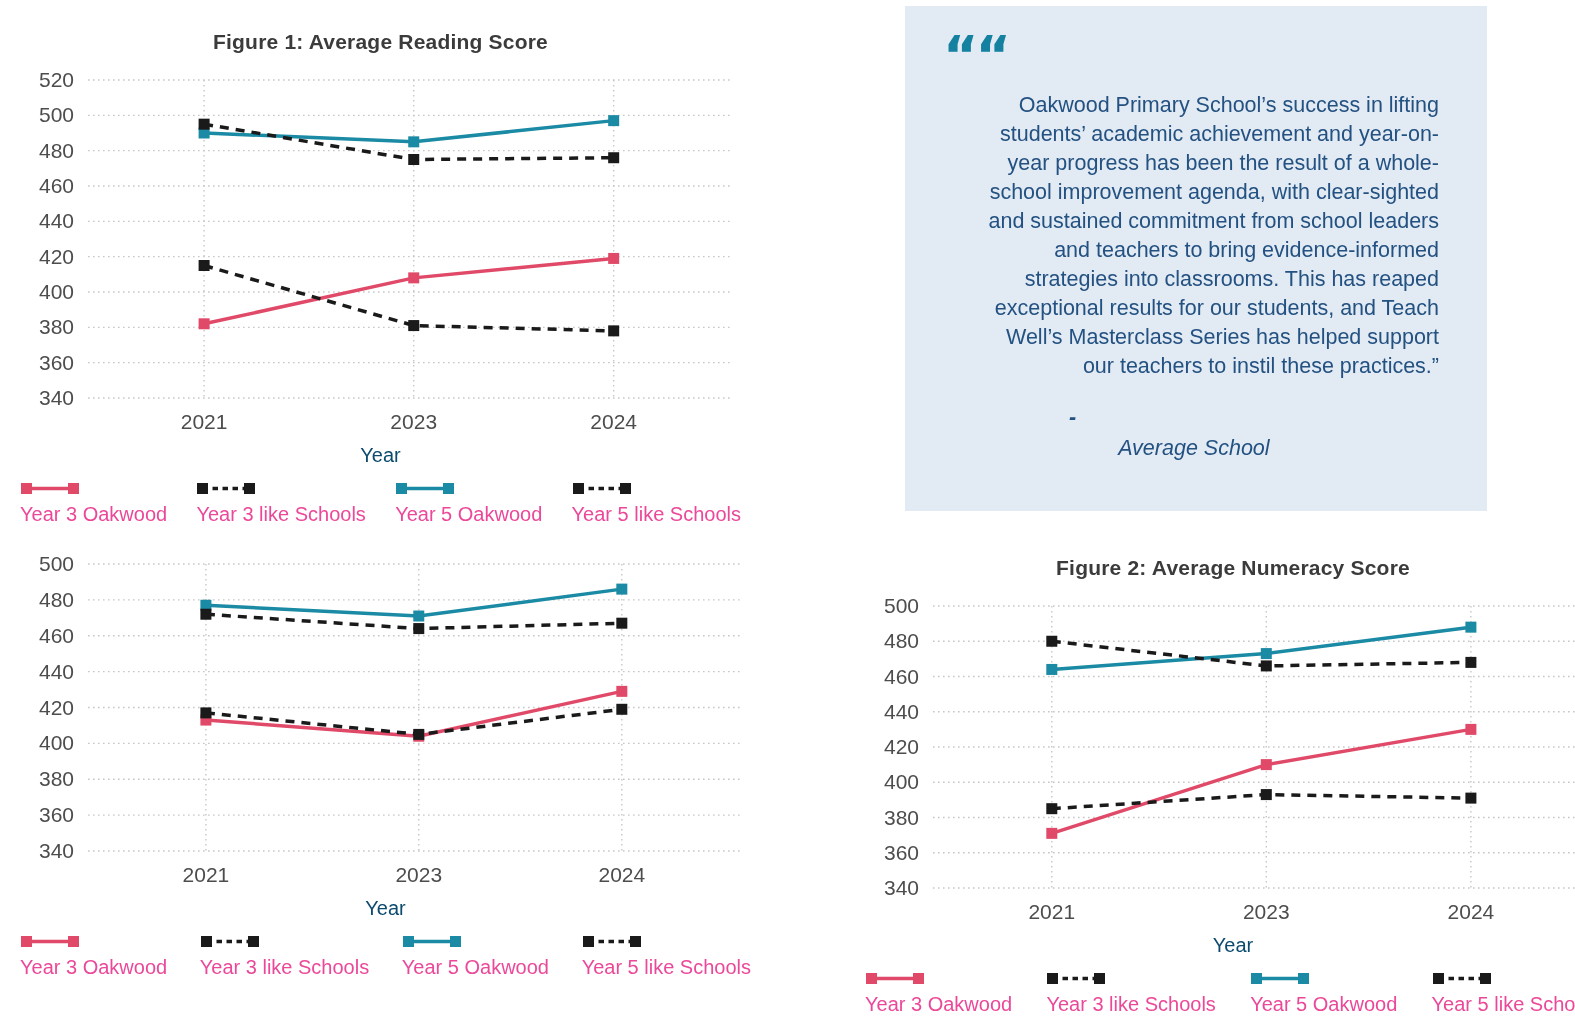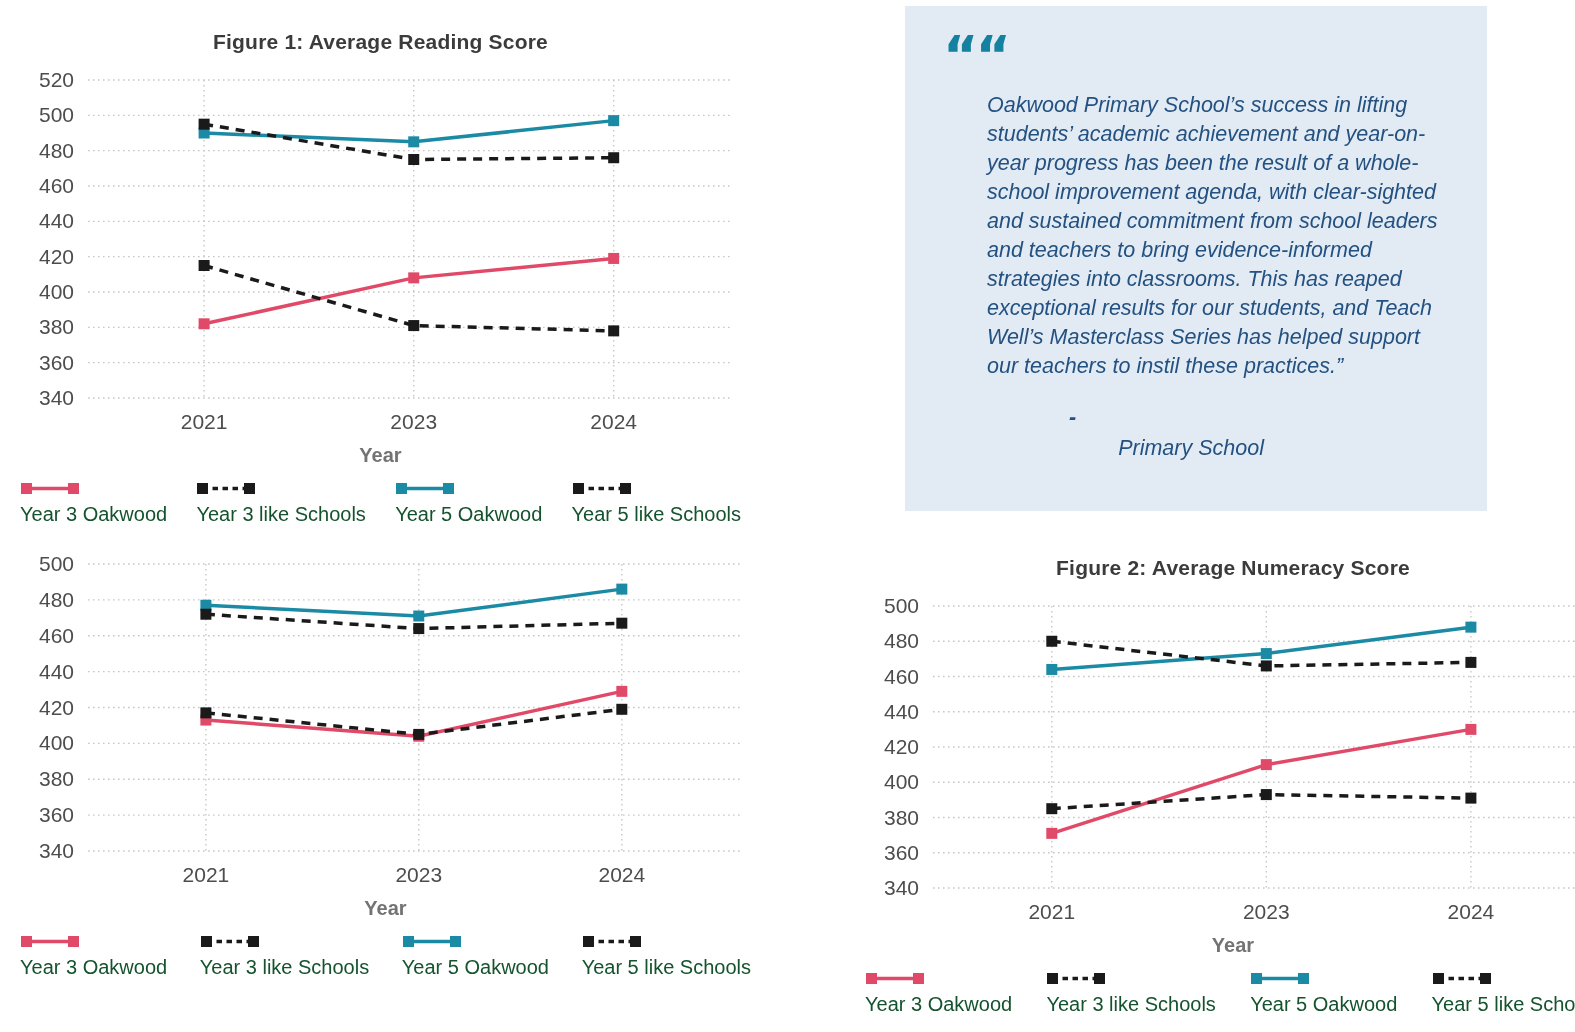--- a/index.html
+++ b/index.html
@@ -9,32 +9,32 @@
   .chart-block{position:absolute;}
   #fig1{left:8px;top:30px;width:745px;}
   #fig3{left:8px;top:548px;width:755px;}
   #fig2{left:853px;top:556px;width:760px;}
 
   .chart-title{margin:0 0 10px 0;text-align:center;font-size:21px;font-weight:bold;
                color:#3b3b3b;letter-spacing:.2px;}
   svg{display:block;}
   .grid{stroke:#c7c7c7;stroke-width:1.4;stroke-dasharray:1.6 3.4;fill:none;}
   .ytick,.xtick{font-size:21px;fill:#4d4d4d;}
-  .xlabel{text-align:center;font-size:20px;font-weight:bold;color:#737373;margin-top:2px;}
+  .xlabel{text-align:center;font-size:20px;font-weight:normal;color:#0c4a6e;margin-top:2px;}
 
   .legend{display:flex;justify-content:space-between;margin-top:14px;padding:0 12px;}
   .legend-item{display:flex;flex-direction:column;align-items:flex-start;}
-  .legend-label{font-size:20px;color:#14532d;margin-top:7px;white-space:nowrap;}
+  .legend-label{font-size:20px;color:#ec4899;margin-top:7px;white-space:nowrap;}
 
   .quote-block{position:absolute;left:905px;top:6px;width:582px;height:505px;
                box-sizing:border-box;padding:26px 40px 0 38px;}
   .quote-icon{font-size:54px;line-height:.9;font-weight:bold;letter-spacing:-3px;
               font-family:"DejaVu Sans",sans-serif;}
-  .quote-text{margin:10px 0 0 44px;width:452px;font-size:21.5px;font-style:italic;
-              line-height:1.35;}
+  .quote-text{margin:10px 0 0 44px;width:452px;font-size:21.5px;
+              line-height:1.35;text-align:right;}
   .attribution{display:flex;gap:42px;margin:24px 0 0 126px;font-size:21.5px;
                font-style:italic;}
   .attr-text{text-align:right;line-height:1.35;}
   .dash{font-weight:bold;}
 </style>
 </head>
 <body>
 
 <div class="page">
 
@@ -121,21 +121,21 @@
       </div>
   </section>
 
   <aside class="quote-block" style="background: rgb(226, 234, 243);">
     <div class="quote-icon" style="color: rgb(21, 129, 160);">““</div>
     <p class="quote-text" style="color: rgb(35, 81, 129);">Oakwood Primary School’s success in lifting students’ academic achievement and year-on-year progress has been the result of a whole-school improvement agenda, with clear-sighted and sustained commitment from school leaders and teachers to bring evidence-informed strategies into classrooms. This has reaped exceptional results for our students, and Teach Well’s Masterclass Series has helped support our teachers to instil these practices.”</p>
     <div class="attribution" style="color: rgb(35, 81, 129);">
       <span class="dash">-</span>
       <span class="attr-text">
         <br>
-        <span>Primary School</span>
+        <span>Average School</span>
       </span>
     </div>
   </aside>
 
   <section class="chart-block" id="fig3">
     <svg width="755" height="347">
         <line x1="80" y1="303" x2="735" y2="303" class="grid"></line>
         <text x="66" y="310" class="ytick" text-anchor="end">340</text>
         <line x1="80" y1="267.125" x2="735" y2="267.125" class="grid"></line>
         <text x="66" y="274.125" class="ytick" text-anchor="end">360</text>

